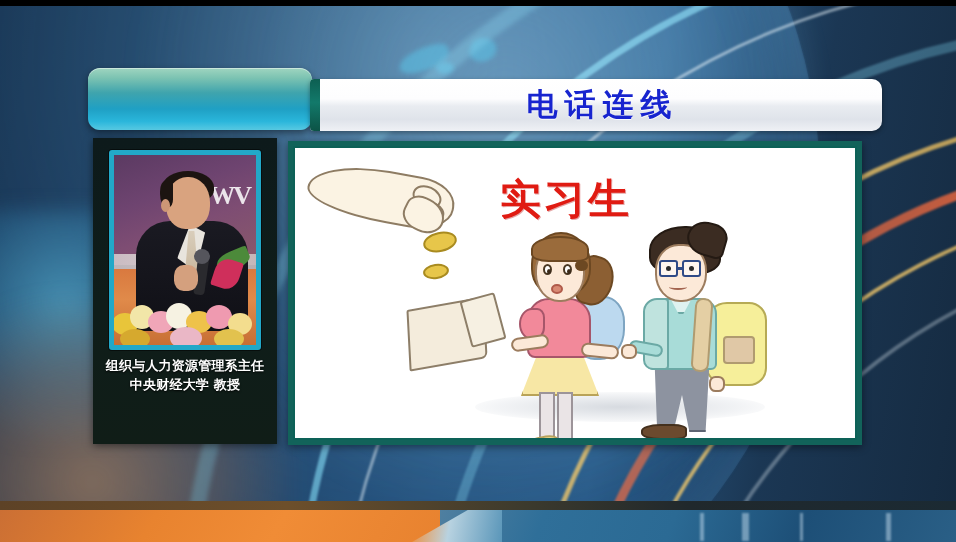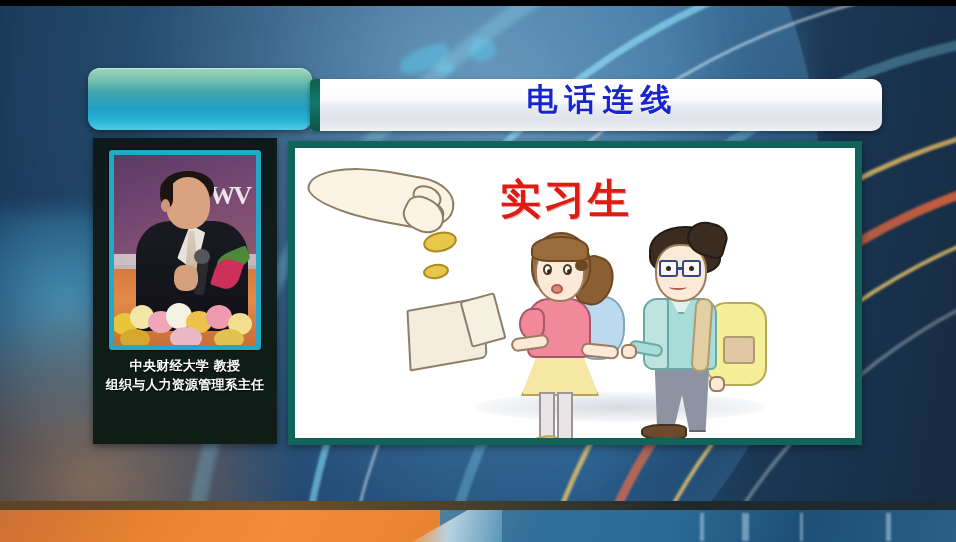--- a/index.html
+++ b/index.html
@@ -77,21 +77,21 @@
   }
 
   
   .title-bar {
     position:absolute;
     left:310px; top:79px;
     width:572px; height:52px;
     border-radius:4px 10px 10px 4px;
     background:linear-gradient(180deg,#ffffff 0%, #fdfdfe 38%, #e9ecf1 52%, #dfe3ea 78%, #eff1f5 100%);
     box-shadow:0 2px 5px rgba(0,0,0,0.38);
-    display:flex; align-items:flex-start; justify-content:center;
+    display:flex; align-items:center; justify-content:center;
     overflow:hidden;
   }
   .title-bar::before {
     content:"";
     position:absolute; left:0; top:0; bottom:0; width:10px;
     background:linear-gradient(180deg,#0d5f52,#12796a 45%,#0c5346);
   }
   .title-text {
     font-family:"DejaVu Sans", sans-serif;
     font-size:31px;
@@ -641,22 +641,22 @@
         <span class="fl" style="left:96px; top:12px; width:26px;height:24px;background:#ef9ab0;"></span>
         <span class="fl" style="left:118px;top:20px; width:24px;height:22px;background:#f3dd8e;"></span>
         <span class="fl" style="left:10px; top:36px; width:30px;height:20px;background:#d6a92e;"></span>
         <span class="fl" style="left:60px; top:34px; width:32px;height:22px;background:#eab7c6;"></span>
         <span class="fl" style="left:104px;top:36px; width:30px;height:20px;background:#e2c24e;"></span>
       </div>
     </div>
   </div>
 
   <div class="nameplate">
+    <div class="np-line">组织与人力资源管理系主任</div>
     <div class="np-line">中央财经大学 教授</div>
-    <div class="np-line">组织与人力资源管理系主任</div>
   </div>
 
   <div class="cartoon-outer">
     <div class="cartoon-inner">
 
       <div class="cart-title">实习生</div>
 
       <div class="ground-shadow"></div>
 
       <div class="hand">

